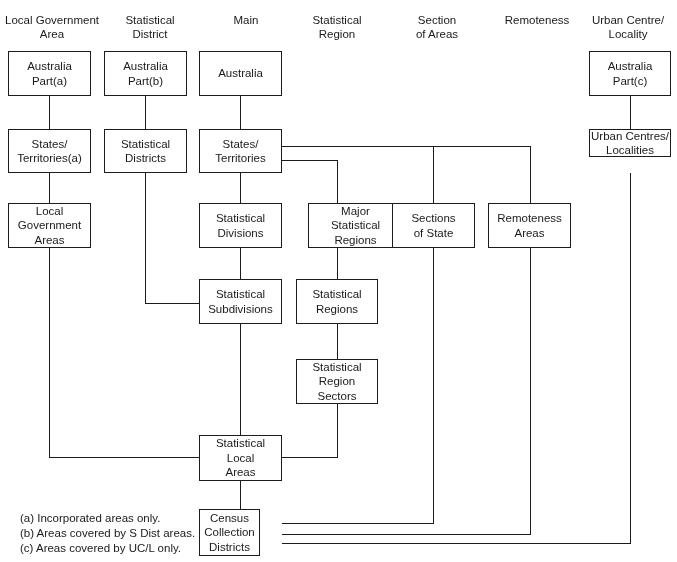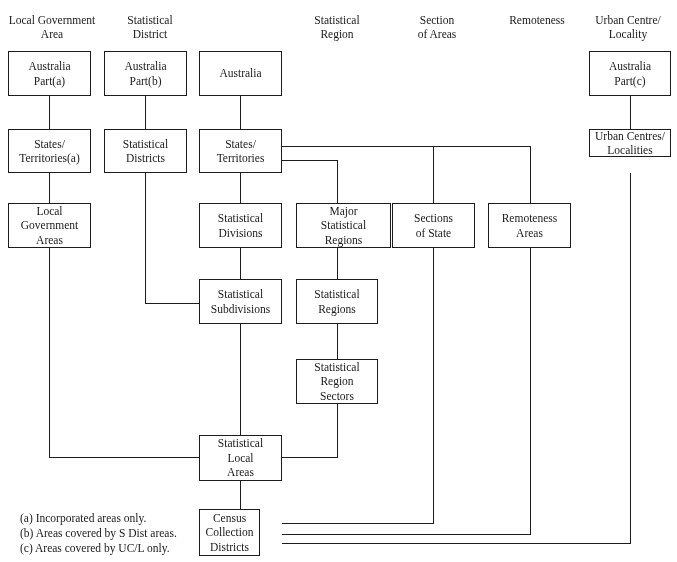--- a/index.html
+++ b/index.html
@@ -1,21 +1,21 @@
 <!DOCTYPE html>
 <html><head>
 <meta charset="utf-8">
 <style>
   html, body { margin: 0; padding: 0; background: #ffffff; }
   .canvas {
     position: relative;
     width: 677px;
     height: 562px;
     background: #ffffff;
-    font-family: Liberation Serif, serif;
+    font-family: Liberation Sans, sans-serif;
     color: #1a1a1a;
     overflow: hidden;
   }
   .hdr {
     position: absolute;
     top: 13px;
     width: 120px;
     text-align: center;
     font-size: 11.5px;
     line-height: 14px;
@@ -47,20 +47,21 @@
 </style>
 </head>
 <body>
 
 <div class="canvas">
 
   <div class="hdr" style="left:-8px">Local Government
 Area</div>
   <div class="hdr" style="left:90px">Statistical
 District</div>
+  <div class="hdr" style="left:186px">Main</div>
   <div class="hdr" style="left:277px">Statistical
 Region</div>
   <div class="hdr" style="left:377px">Section
 of Areas</div>
   <div class="hdr" style="left:477px">Remoteness</div>
   <div class="hdr" style="left:568px">Urban Centre/
 Locality</div>
 
   <div class="node" style="left:8px;   top:51px; width:83px; height:45px">Australia
 Part(a)</div>
@@ -77,21 +78,21 @@
   <div class="node" style="left:199px; top:129px; width:83px; height:44px">States/
 Territories</div>
   <div class="node" style="left:589px; top:129px; width:82px; height:28px">Urban Centres/
 Localities</div>
 
   <div class="node" style="left:8px;   top:203px; width:83px; height:45px">Local
 Government
 Areas</div>
   <div class="node" style="left:199px; top:203px; width:83px; height:45px">Statistical
 Divisions</div>
-  <div class="node" style="left:296px; top:203px; width:95px; height:45px">Major
+  <div class="node" style="left:308px; top:203px; width:95px; height:45px">Major
 Statistical
 Regions</div>
   <div class="node" style="left:392px; top:203px; width:83px; height:45px">Sections
 of State</div>
   <div class="node" style="left:488px; top:203px; width:83px; height:45px">Remoteness
 Areas</div>
 
   <div class="node" style="left:199px; top:279px; width:83px; height:45px">Statistical
 Subdivisions</div>
   <div class="node" style="left:296px; top:279px; width:82px; height:45px">Statistical

